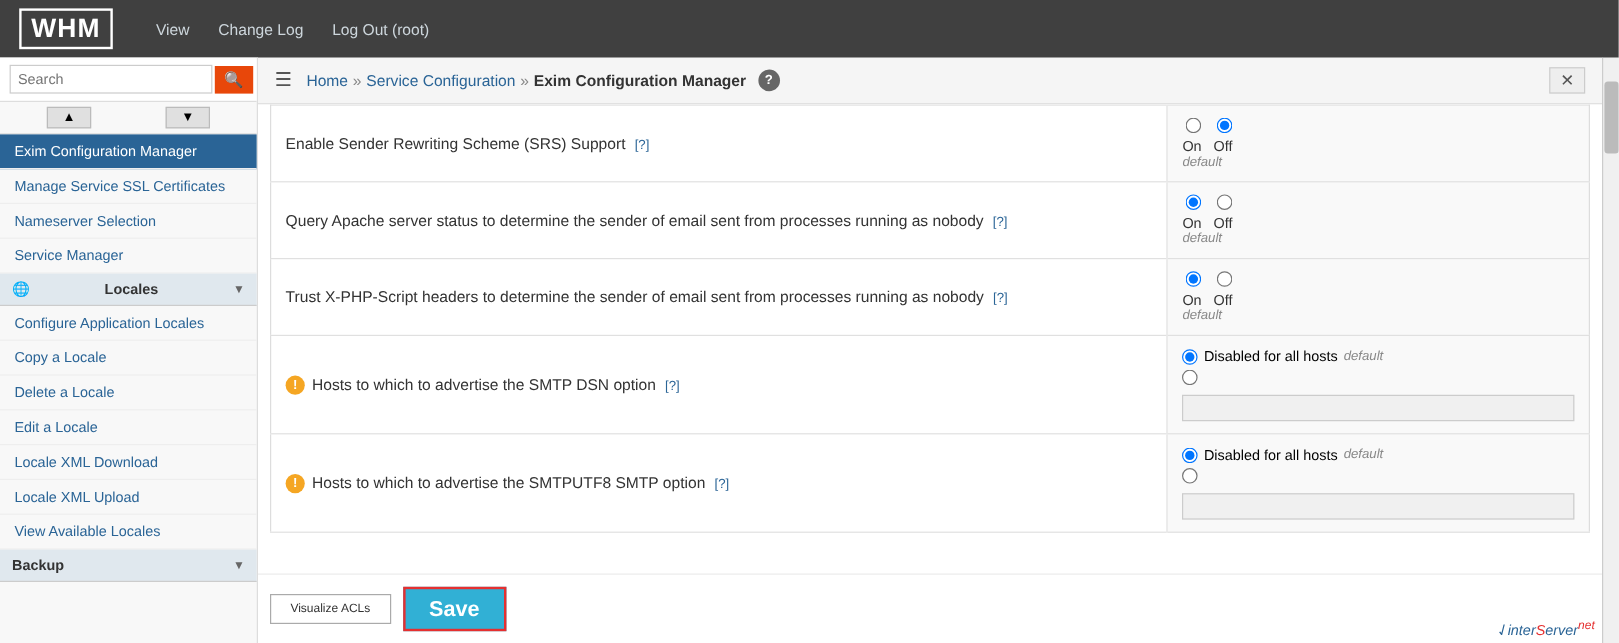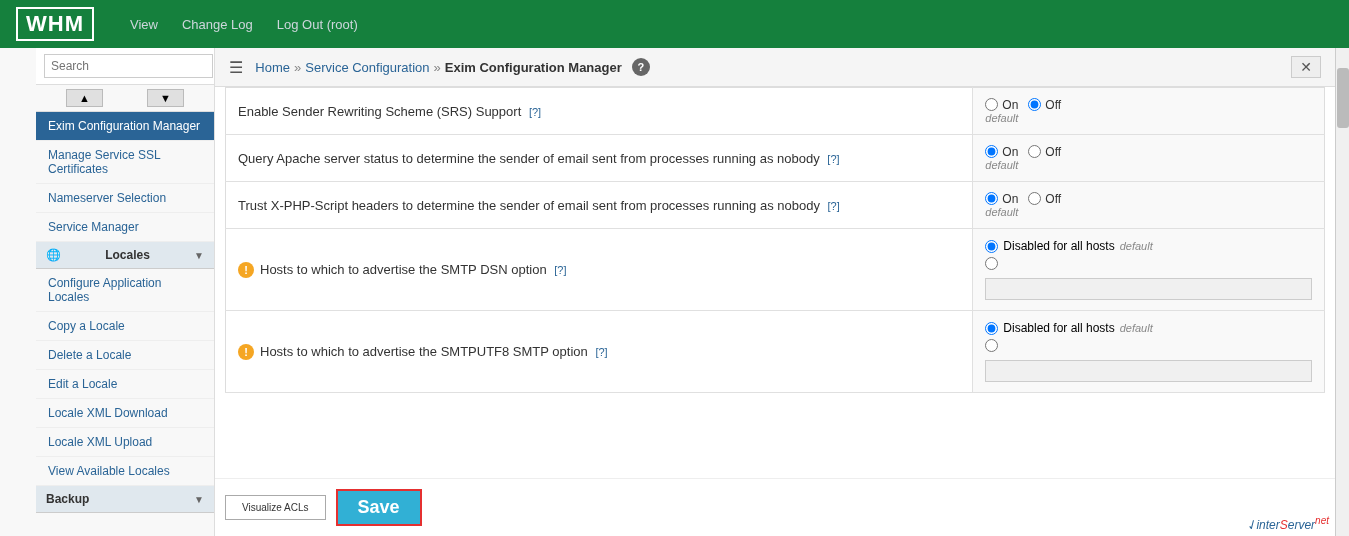--- a/index.html
+++ b/index.html
@@ -1,20 +1,20 @@
 <!DOCTYPE html>
 <html><head>
   <meta charset="utf-8">
   <style>
     * { box-sizing: border-box; margin: 0; padding: 0; }
     body { font-family: Arial, sans-serif; font-size: 13px; background: #f0f0f0; }
 
     
     .top-nav {
-      background: #15803d;
+      background: #404040;
       display: flex;
       align-items: center;
       padding: 0 16px;
       height: 48px;
       gap: 24px;
     }
     .whm-logo {
       color: white;
       font-size: 22px;
       font-weight: bold;
@@ -35,21 +35,20 @@
       height: calc(536px - 48px);
     }
 
     
     .sidebar {
       width: 215px;
       background: #f8f8f8;
       border-right: 1px solid #ddd;
       overflow-y: auto;
       flex-shrink: 0;
-      padding-left: 36px;
     }
     .sidebar-search {
       display: flex;
       align-items: center;
       padding: 6px 8px;
       border-bottom: 1px solid #ddd;
       background: #fff;
     }
     .sidebar-search input {
       flex: 1;
@@ -176,21 +175,21 @@
       width: 32%;
       background: #f9f9f9;
       border-left: 1px solid #e0e0e0;
     }
 
     .option-row {
       display: flex;
       align-items: center;
       gap: 10px;
     }
-    .option-row label { display: flex; align-items: flex-start; gap: 4px; font-size: 12px; color: #333; }
+    .option-row label { display: flex; align-items: flex-end; gap: 4px; font-size: 12px; color: #333; flex-direction: column; }
     .option-row input[type=radio] { margin: 0; }
 
     .default-text {
       font-size: 11px;
       color: #888;
       font-style: italic;
     }
 
     .radio-group-vertical {
       display: flex;

